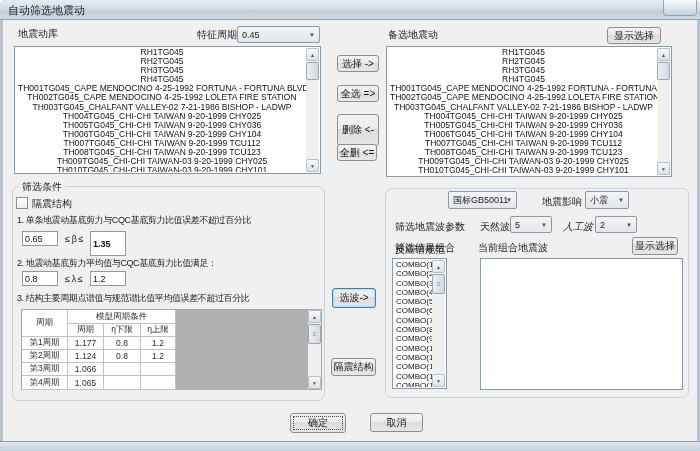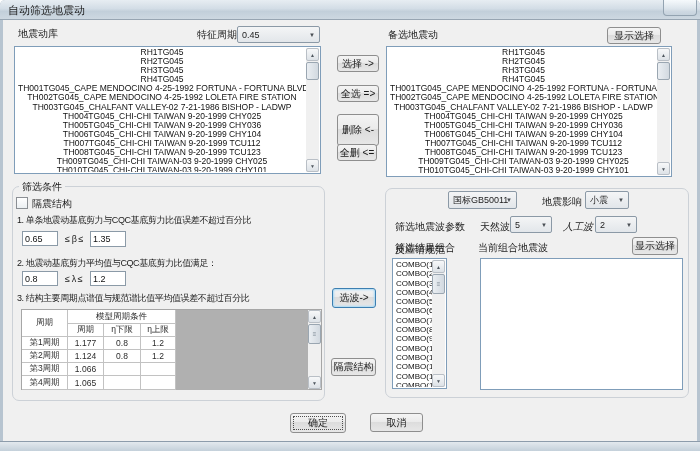--- a/index.html
+++ b/index.html
@@ -139,21 +139,21 @@
 
   <div class="group" style="left:12px;top:186px;width:313px;height:215px;">
     <span class="group-label">筛选条件</span>
   </div>
   <div class="cb" style="left:16px;top:197px;"></div>
   <span class="lbl" style="left:32px;top:197px;">隔震结构</span>
 
   <span class="cond" style="left:17px;top:214px;">1. 单条地震动基底剪力与CQC基底剪力比值误差不超过百分比</span>
   <input class="tbox" style="left: 22px; top: 231px; width: 36px; height: 15px;" value="0.65">
   <span class="cond" style="left:65px;top:234px;">≤ β ≤</span>
-  <input class="tbox" style="left: 90px; top: 231px; width: 36px; height: 16px;" value="1.35">
+  <input class="tbox" style="left: 90px; top: 231px; width: 36px; height: 25px; font-weight: bold;" value="1.35">
 
   <span class="cond" style="left:17px;top:257px;">2. 地震动基底剪力平均值与CQC基底剪力比值满足：</span>
   <input class="tbox" style="left: 22px; top: 271px; width: 36px; height: 15px;" value="0.8">
   <span class="cond" style="left:65px;top:274px;">≤ λ ≤</span>
   <input class="tbox" style="left: 90px; top: 271px; width: 36px; height: 15px;" value="1.2">
 
   <span class="cond" style="left:17px;top:292px;">3. 结构主要周期点谱值与规范谱比值平均值误差不超过百分比</span>
 
   <div class="ptable" style="left:21px;top:309px;width:301px;height:81px;">
     <div class="tc" style="left:0;top:0;width:46px;height:27px;">周期</div>

